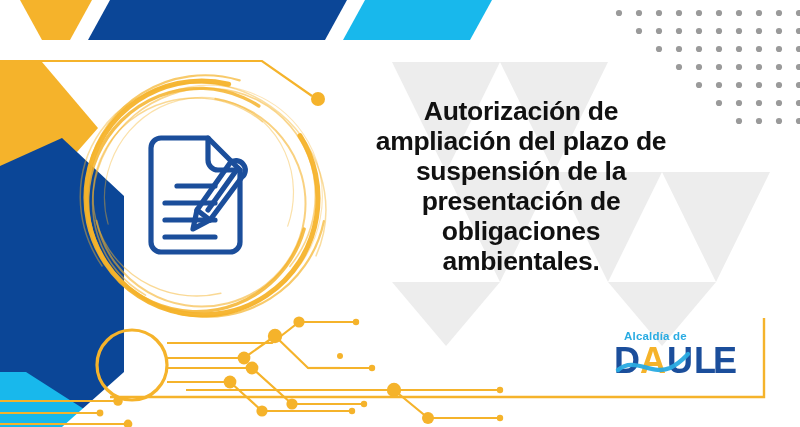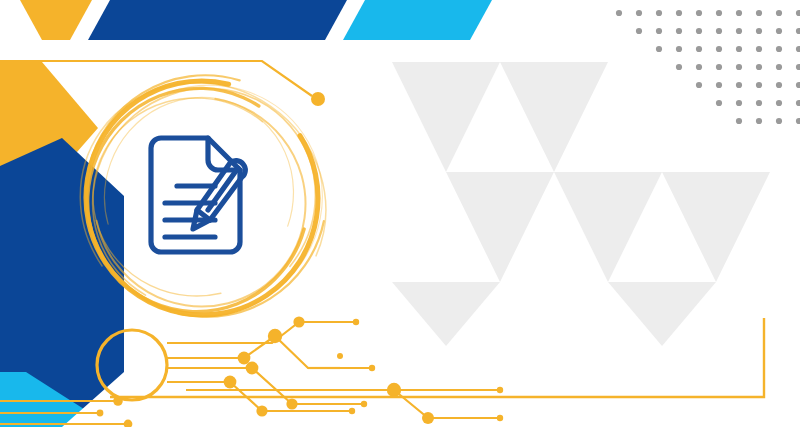--- a/index.html
+++ b/index.html
@@ -164,20 +164,26 @@
       <ellipse cx="199" cy="195" rx="94" ry="98" stroke-width="1.2" opacity="0.4" transform="rotate(200 199 195)" stroke-dasharray="300 240"></ellipse>
       <ellipse cx="205" cy="201" rx="119" ry="114" stroke-width="1.1" opacity="0.35" transform="rotate(-35 205 201)" stroke-dasharray="280 300"></ellipse>
     </g>
 
     <g>
       <path d="M -10 61 L 198 61 L 262 61 L 312 96" fill="none" stroke="#F5B32B" stroke-width="2.2"></path>
       <circle cx="318" cy="99" r="7" fill="#F5B32B"></circle>
     </g>
   </svg>
 
+  <div id="headline">Autorización de
+ampliación del plazo de
+suspensión de la
+presentación de
+obligaciones
+ambientales.</div>
 
   <svg id="fg-svg" viewBox="0 0 800 427" style="z-index:5;pointer-events:none;">
 
     <g fill="none" stroke="#1B4E9B" stroke-width="5.2" stroke-linejoin="round" stroke-linecap="round">
       <path d="M151 148 a10 10 0 0 1 10 -10 h47 l32 32 v72 a10 10 0 0 1 -10 10 h-69 a10 10 0 0 1 -10 -10 z"></path>
       <path d="M208 138 v22 a10 10 0 0 0 10 10 h22"></path>
       <line x1="177" y1="186" x2="215" y2="186"></line>
       <line x1="165" y1="203" x2="215" y2="203"></line>
       <line x1="165" y1="220" x2="215" y2="220"></line>
       <line x1="165" y1="237" x2="215" y2="237"></line>
@@ -222,14 +228,29 @@
       <circle cx="118" cy="401" r="4.8"></circle>
       <circle cx="100" cy="413" r="3.4"></circle>
       <circle cx="128" cy="424" r="4.4"></circle>
     </g>
 
     <g fill="none" stroke="#F5B32B" stroke-width="2.4">
       <path d="M 110 397 H 764 V 318"></path>
     </g>
   </svg>
 
+  <div id="logo-block">
+    <div id="logo-top">Alcaldía de</div>
+    <svg id="logo-svg" viewBox="0 0 136 40">
+
+      <g font-family="Liberation Sans, sans-serif" font-weight="bold" font-size="36" letter-spacing="-1">
+        <text x="2" y="31" fill="#1B4E9B">D</text>
+        <text x="28" y="31" fill="#F5B32B">A</text>
+        <text x="55" y="31" fill="#1B4E9B">U</text>
+        <text x="82" y="31" fill="#1B4E9B">L</text>
+        <text x="101" y="31" fill="#1B4E9B">E</text>
+      </g>
+
+      <path d="M6 28 C 22 14, 40 34, 58 26 C 68 21, 72 16, 76 12" fill="none" stroke="#29ABE2" stroke-width="4.4" stroke-linecap="round" opacity="0.95"></path>
+    </svg>
+  </div>
 
 </div>
 
 </body></html>

